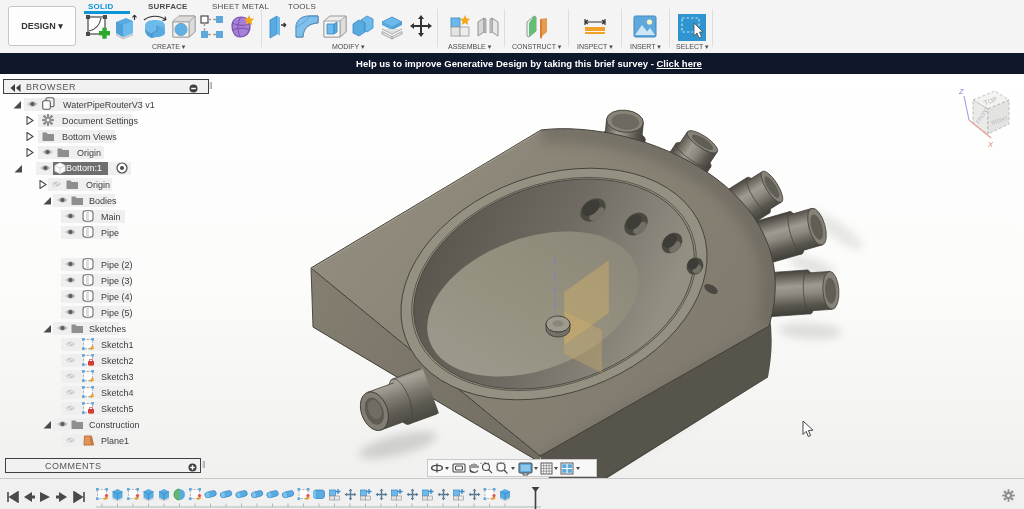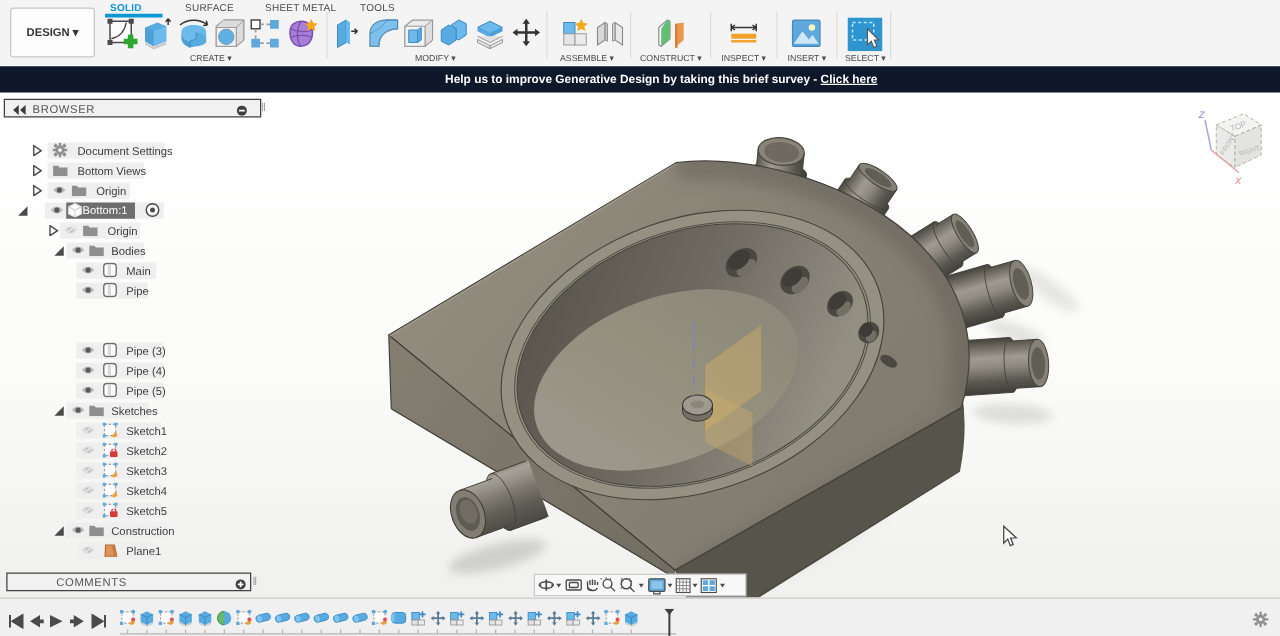--- a/index.html
+++ b/index.html
@@ -251,21 +251,21 @@
           <rect x="139.6" y="9" width="4.3" height="3.8" fill="#5fa8dc"></rect>
         </g>
  <path d="M148 7 l4 0 -2 3 Z" fill="#4a4a4a"></path>
 </svg>
 </div>
 </div>
 <div id="toolbar">
 <div id="designbtn">DESIGN ▾</div>
 <div class="tab sel" style="left:88px;">SOLID</div>
 <div id="tabline"></div>
-<div class="tab" style="left:148px;">SURFACE</div>
+<div class="tab" style="left:148px;font-weight:bold;">SURFACE</div>
 <div class="tab" style="left:212px;">SHEET METAL</div>
 <div class="tab" style="left:288px;">TOOLS</div>
 
 <svg class="ticon" style="left:85px;" width="26" height="25" viewBox="0 0 26 25">
  <rect x="3" y="3" width="17" height="17" fill="#fdfdfd" stroke="#4a4a4a" stroke-width="1.2"></rect>
  <path d="M4 17 Q14 15 16 4" fill="none" stroke="#4a4a4a" stroke-width="1.1"></path>
  <rect x="1" y="1" width="4" height="4" fill="#4a4a4a"></rect>
       <rect x="18" y="1" width="4" height="4" fill="#4a4a4a"></rect>
       <rect x="1" y="18" width="4" height="4" fill="#4a4a4a"></rect>
  <g fill="#2ba82b">
@@ -467,20 +467,33 @@
  <svg style="position:absolute;left:6px;top:4px" width="12" height="8">
         <path d="M5 0 L5 8 L0.5 4 Z M10.5 0 L10.5 8 L6 4 Z" fill="#3a3a3a"></path>
       </svg>
  <span style="position:absolute;left:22px;top:2px;letter-spacing:0.5px;">BROWSER</span>
  <svg style="position:absolute;left:185px;top:3.5px" width="9" height="9">
         <circle cx="4.5" cy="4.5" r="4" fill="#3f3f3f"></circle>
         <rect x="2.2" y="3.8" width="4.6" height="1.4" fill="#fff"></rect>
       </svg>
  <span style="position:absolute;left:205px;top:1px;color:#999">‖</span>
 </div>
+<div class="trow" style="top:96px">
+      <i class="pl" style="left:24px;width:118px"></i>
+      <svg style="left:13px;top:3.5px" width="9" height="9">
+        <use href="#triE"></use>
+      </svg>
+      <svg style="left:27px;top:4px" width="11" height="8">
+        <use href="#eye"></use>
+      </svg>
+      <svg style="left:42px;top:1px" width="13" height="13">
+        <use href="#comp"></use>
+      </svg>
+      <b style="left:63px">WaterPipeRouterV3 v1</b>
+    </div>
 <div class="trow" style="top:112px">
       <i class="pl" style="left:38px;width:94px"></i>
       <svg style="left:26px;top:3.5px" width="8" height="9">
         <use href="#triC"></use>
       </svg>
       <svg style="left:42px;top:2px" width="12" height="12">
         <use href="#gear"></use>
       </svg>
       <b style="left:62px">Document Settings</b>
     </div>
@@ -563,20 +576,30 @@
     </div>
 <div class="trow" style="top:224px">
       <i class="pl" style="left:61px;width:57px"></i>
       <svg style="left:65px;top:4px" width="11" height="8">
         <use href="#eye"></use>
       </svg>
       <svg style="left:82px;top:2px" width="12" height="12">
         <use href="#cyl"></use>
       </svg>
       <b style="left:101px">Pipe</b>
+    </div>
+<div class="trow" style="top:256px">
+      <i class="pl" style="left:61px;width:70px"></i>
+      <svg style="left:65px;top:4px" width="11" height="8">
+        <use href="#eye"></use>
+      </svg>
+      <svg style="left:82px;top:2px" width="12" height="12">
+        <use href="#cyl"></use>
+      </svg>
+      <b style="left:101px">Pipe (2)</b>
     </div>
 <div class="trow" style="top:272px">
       <i class="pl" style="left:61px;width:70px"></i>
       <svg style="left:65px;top:4px" width="11" height="8">
         <use href="#eye"></use>
       </svg>
       <svg style="left:82px;top:2px" width="12" height="12">
         <use href="#cyl"></use>
       </svg>
       <b style="left:101px">Pipe (3)</b>

